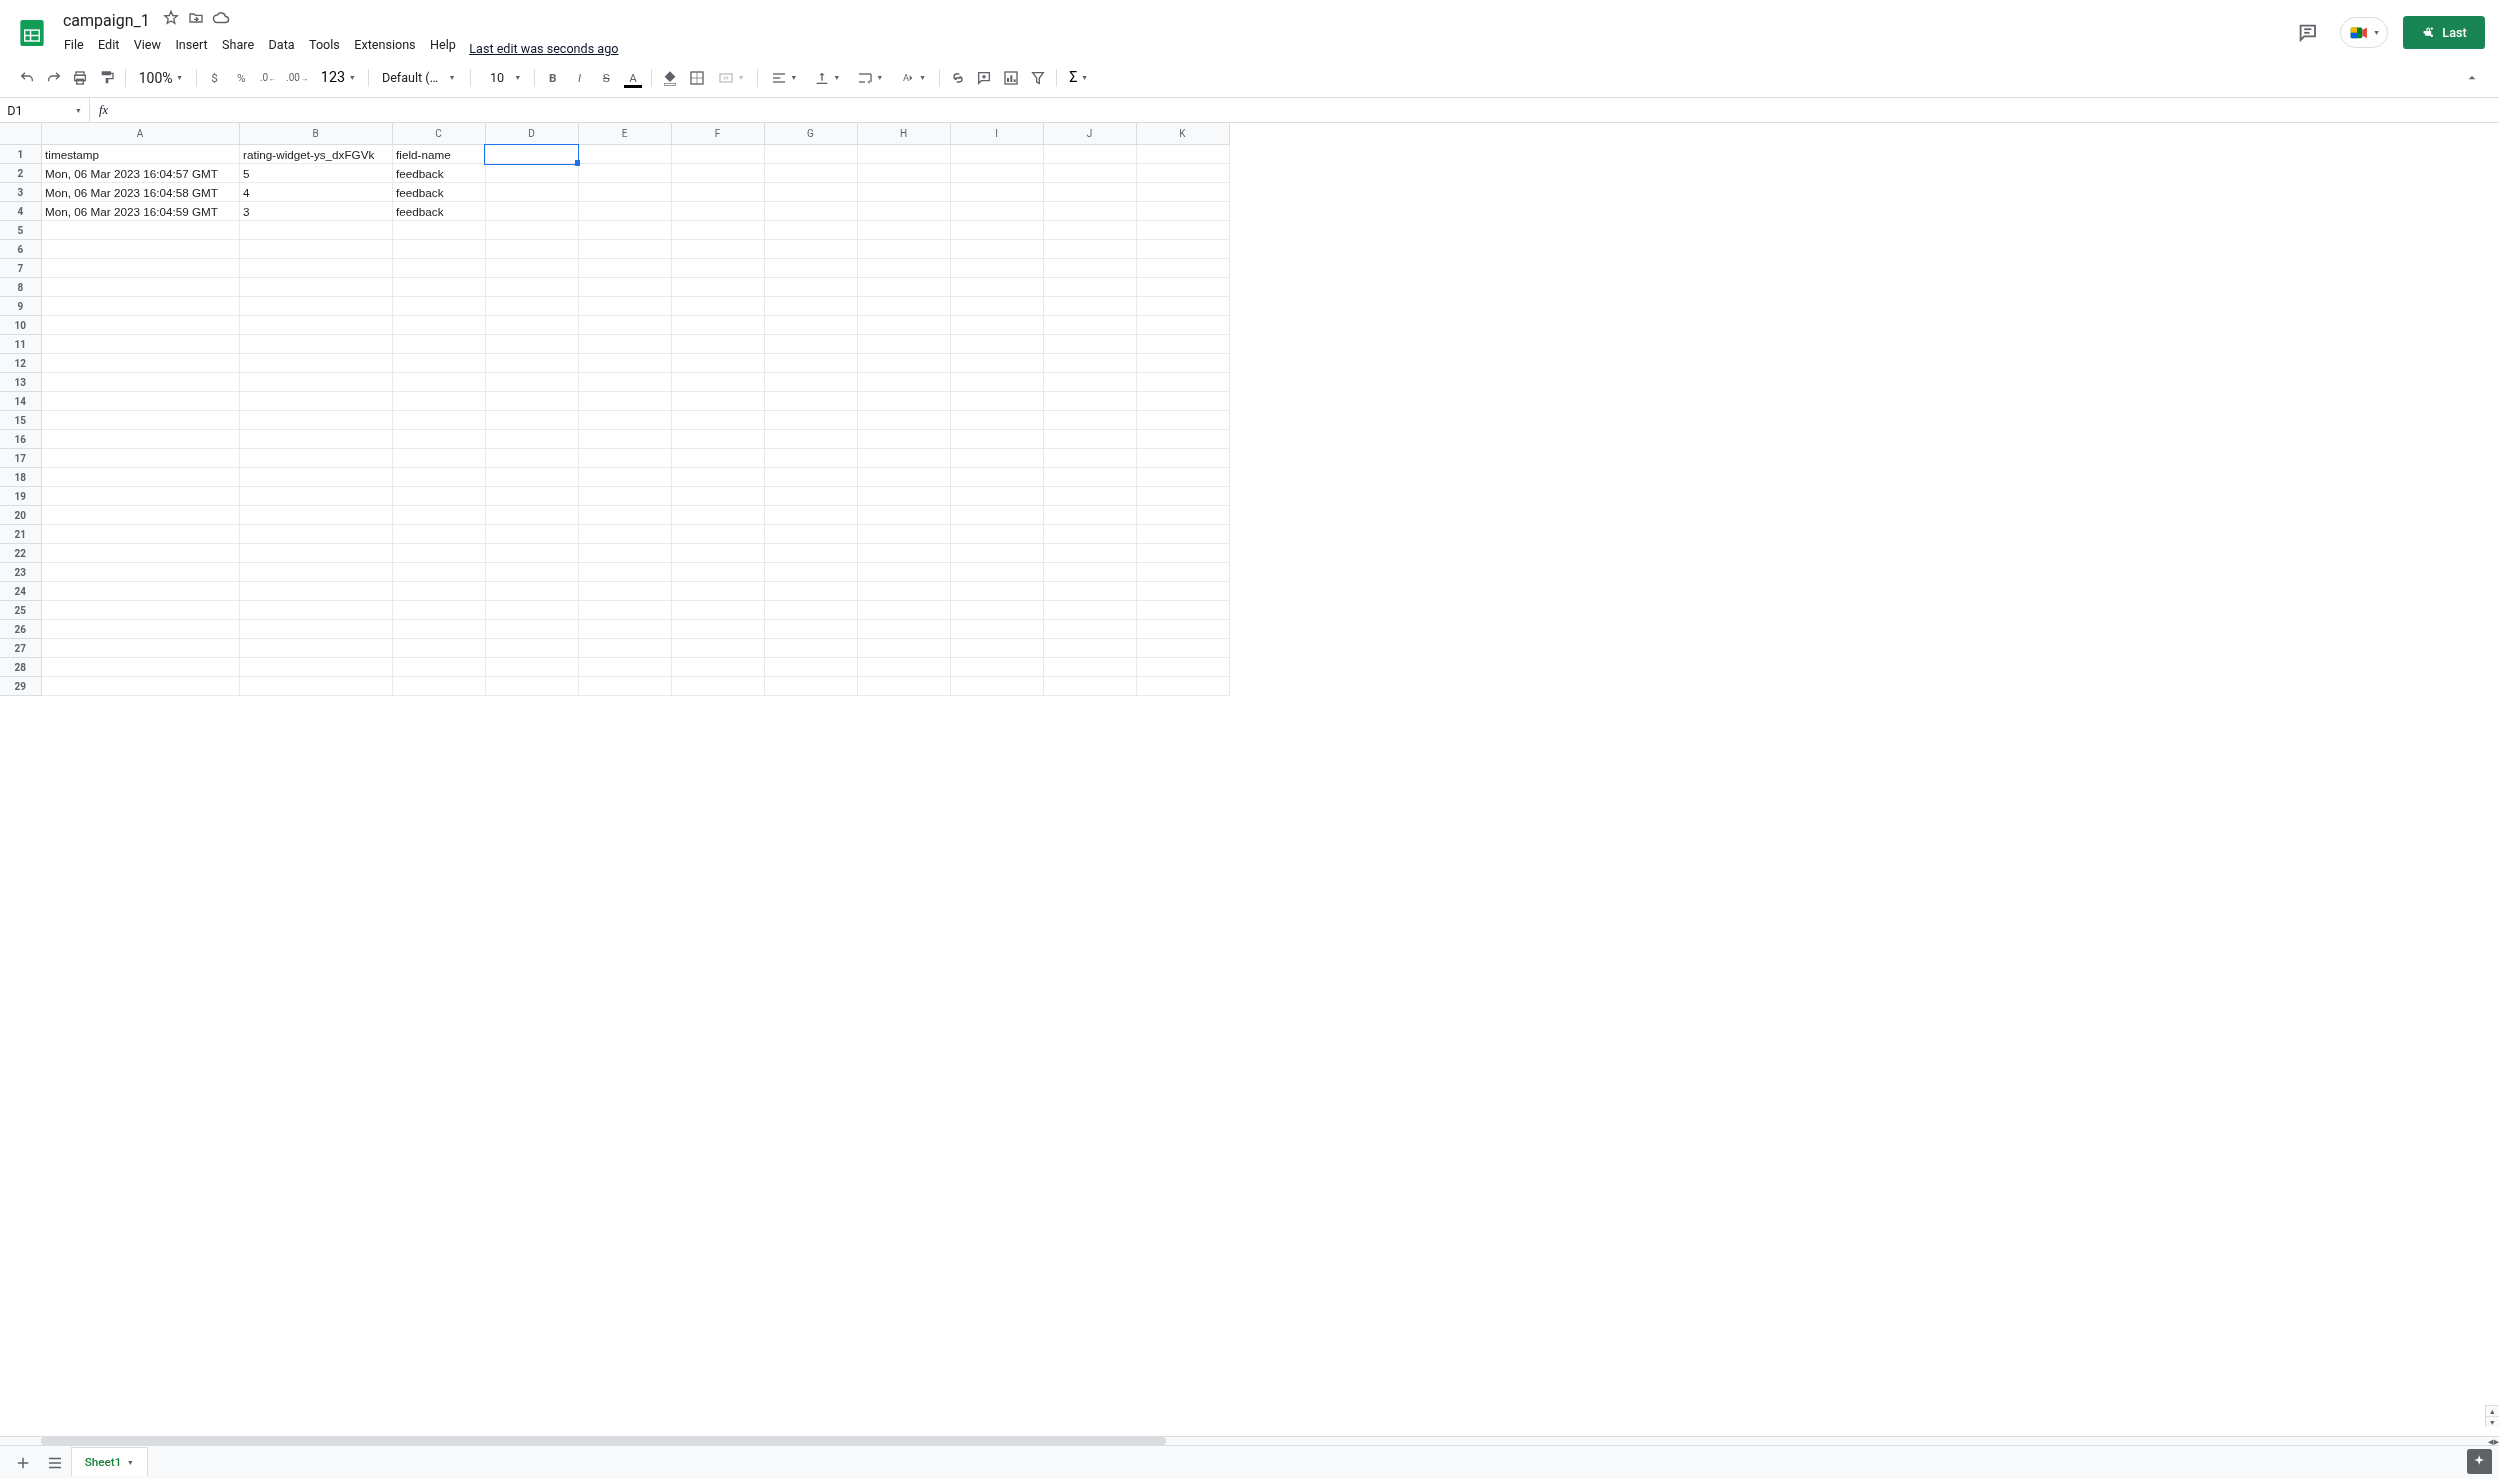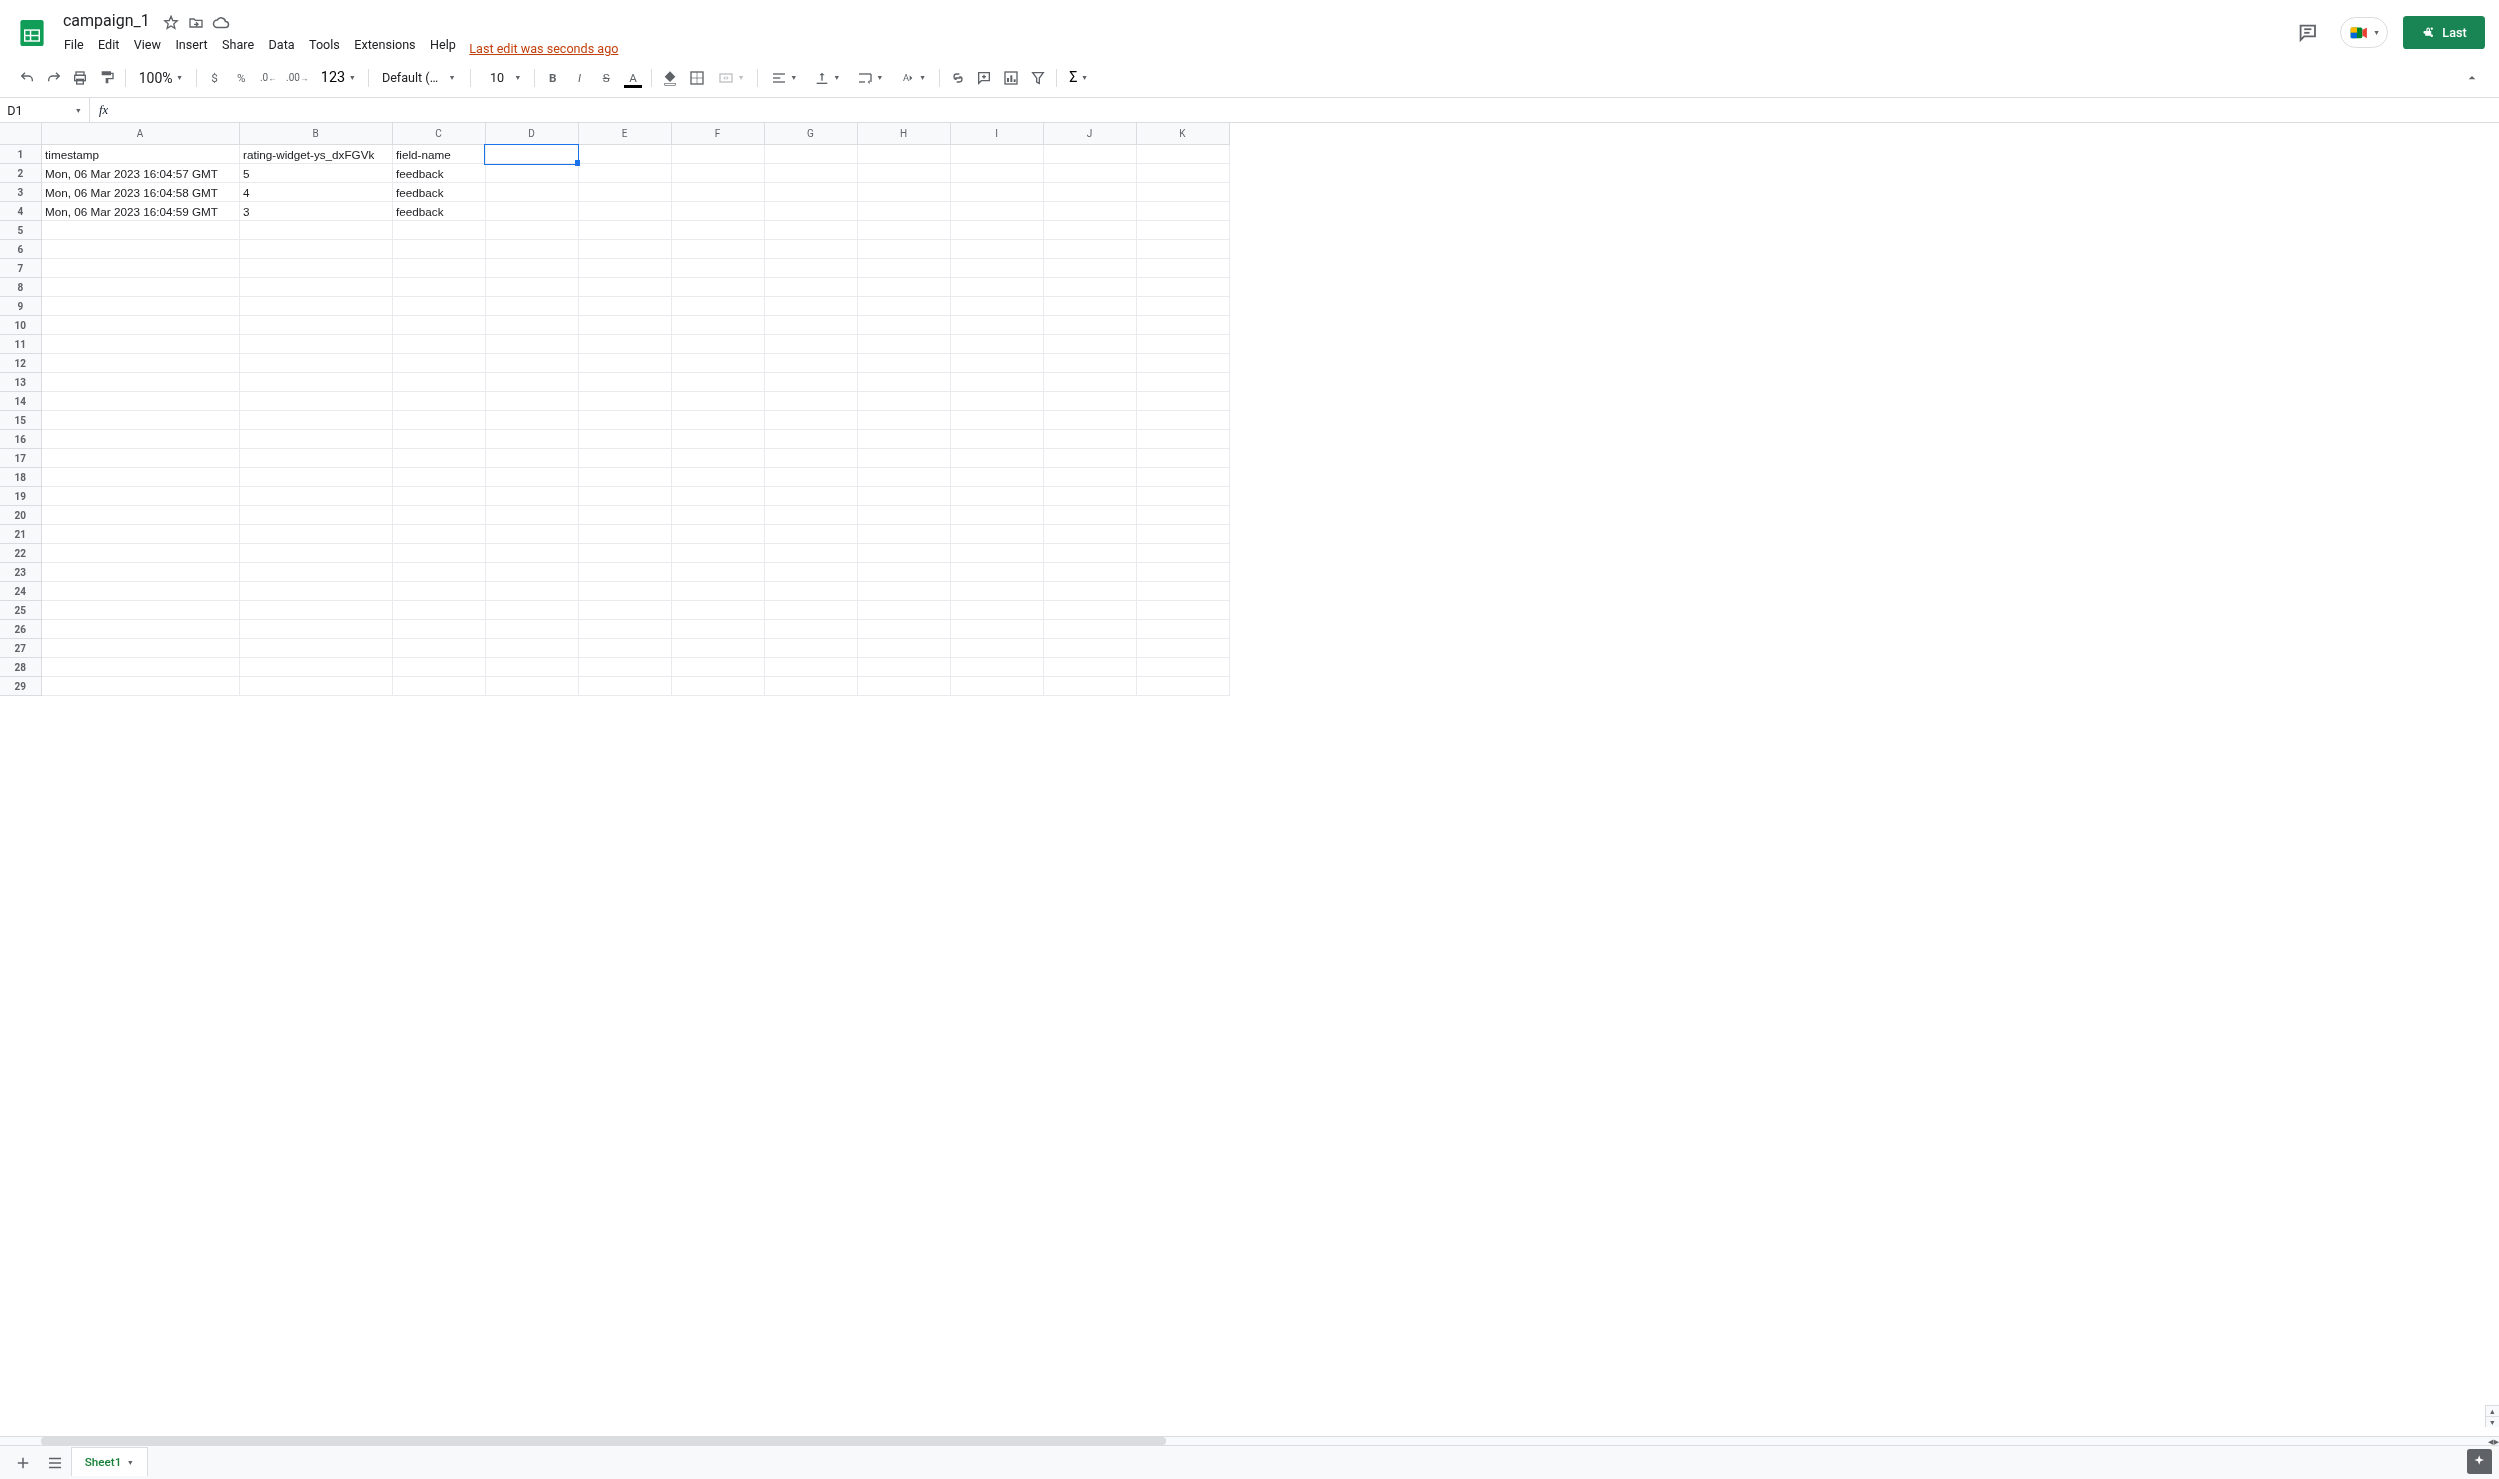--- a/index.html
+++ b/index.html
@@ -29,21 +29,21 @@
 }
 .logo svg { width: 32px; height: 32px; }
 .title-area {
   flex: 1;
   display: flex;
   flex-direction: column;
   gap: 1.8px;
 }
 .title-row {
   display: flex;
-  align-items: flex-end;
+  align-items: flex-start;
   gap: 7px;
 }
 .doc-title {
   font-size: 16px;
   color: #202124;
   padding: 1.8px 5.4px;
   border-radius: 3.6px;
 }
 .title-icon {
   width: 18px; height: 18px;
@@ -57,21 +57,21 @@
 }
 .menu-item {
   font-size: 12.6px;
   color: #202124;
   padding: 3.6px 6.3px;
   border-radius: 3.6px;
   cursor: pointer;
 }
 .last-edit {
   font-size: 12.6px;
-  color: #c2410c;
+  color: #0f172a;
   text-decoration: underline;
   margin-left: 5.4px;
   cursor: pointer;
 }
 .header-right {
   display: flex;
   align-items: center;
   gap: 14.4px;
 }
 .header-icon-btn {

